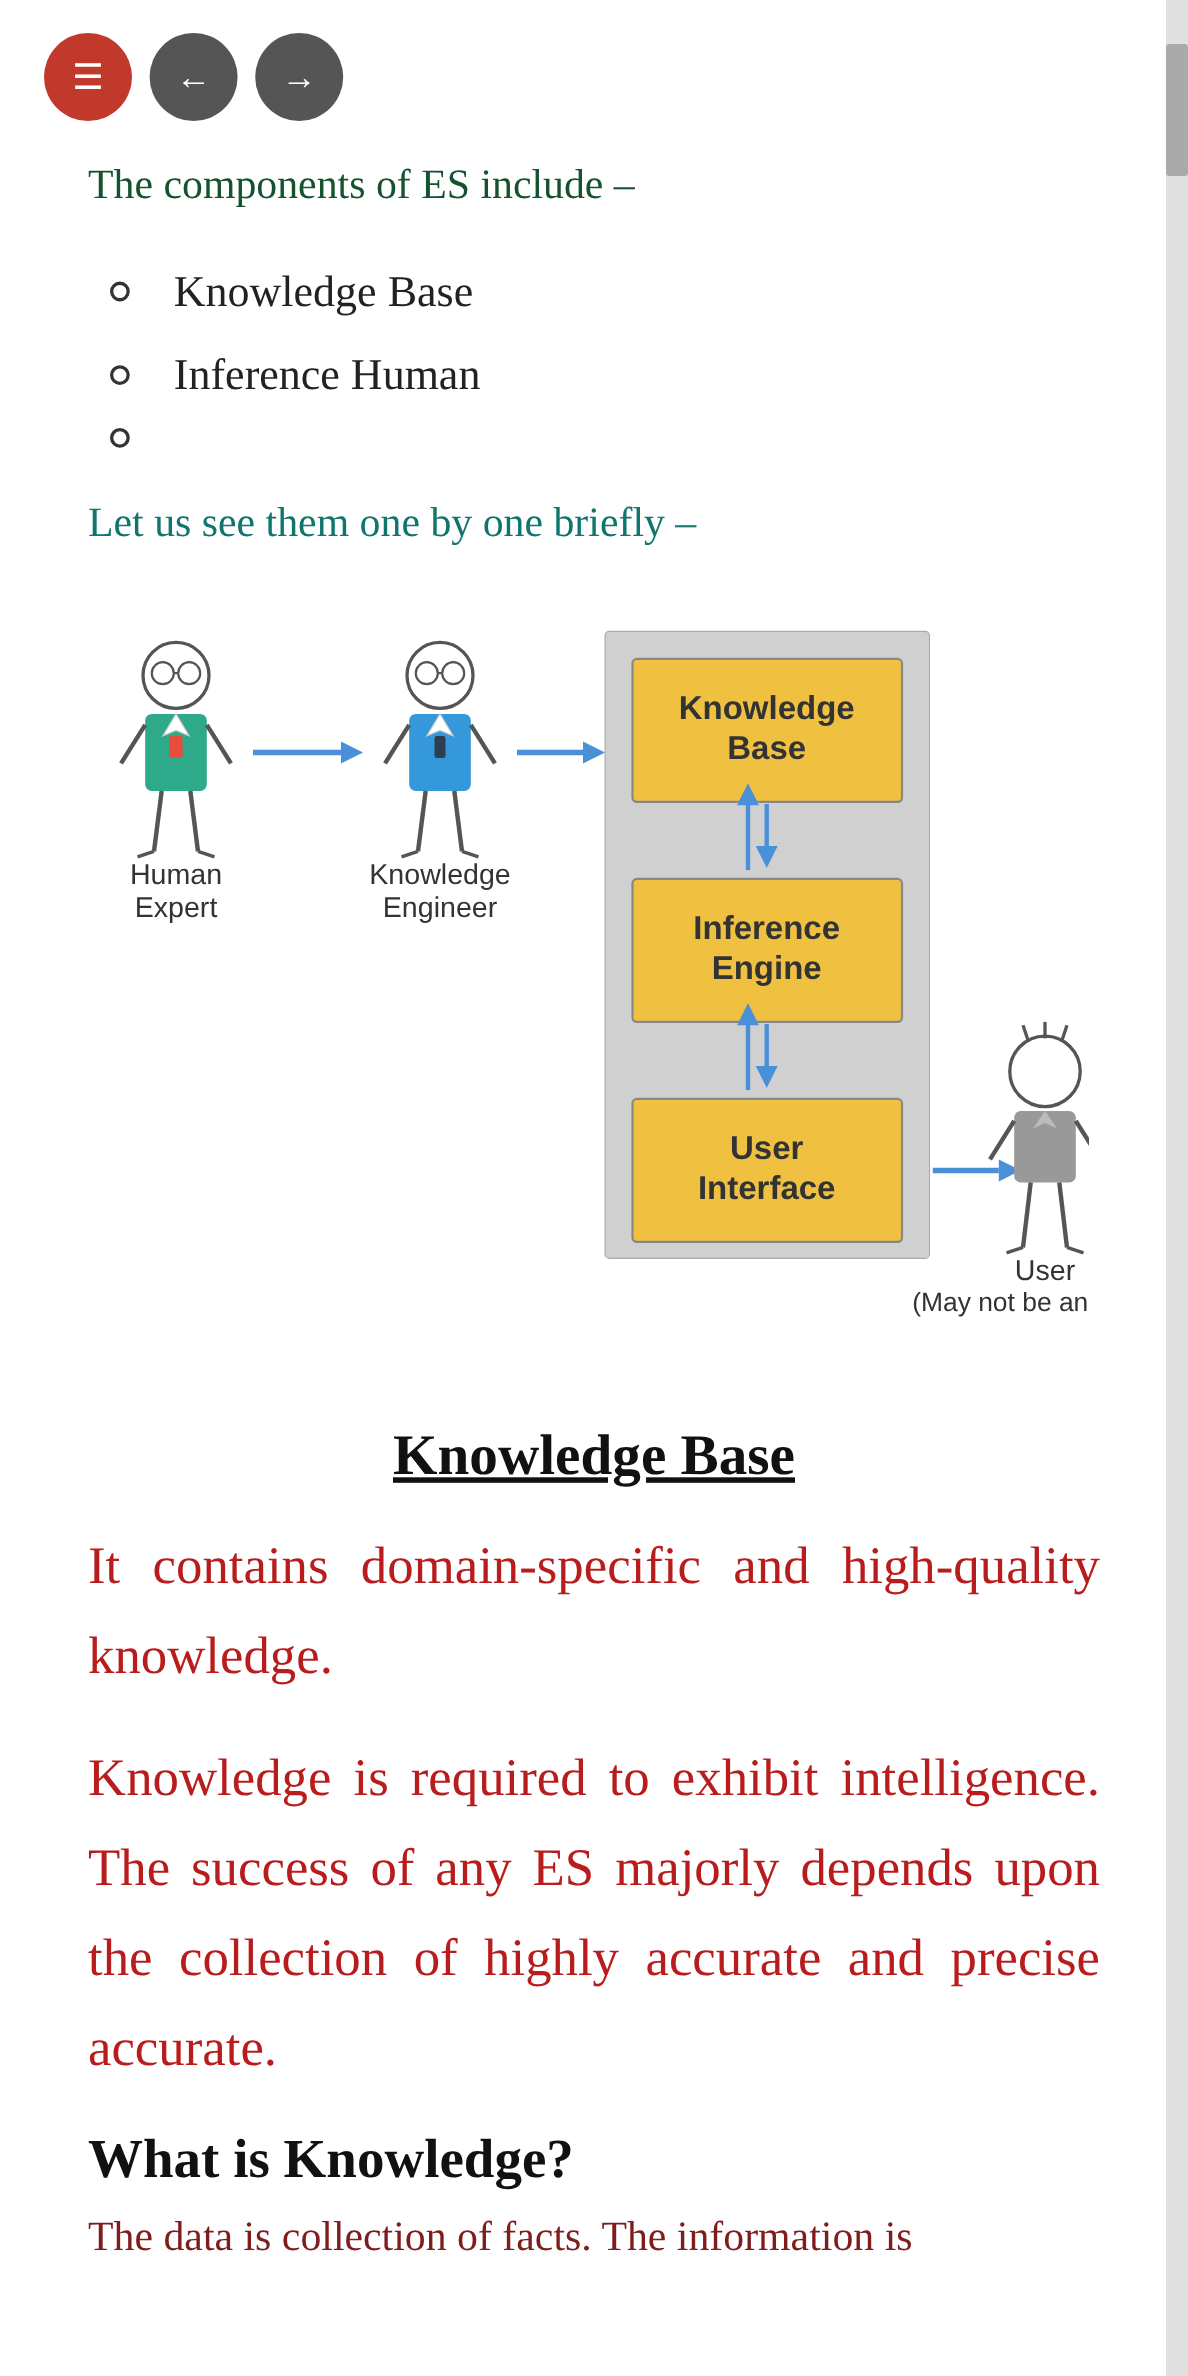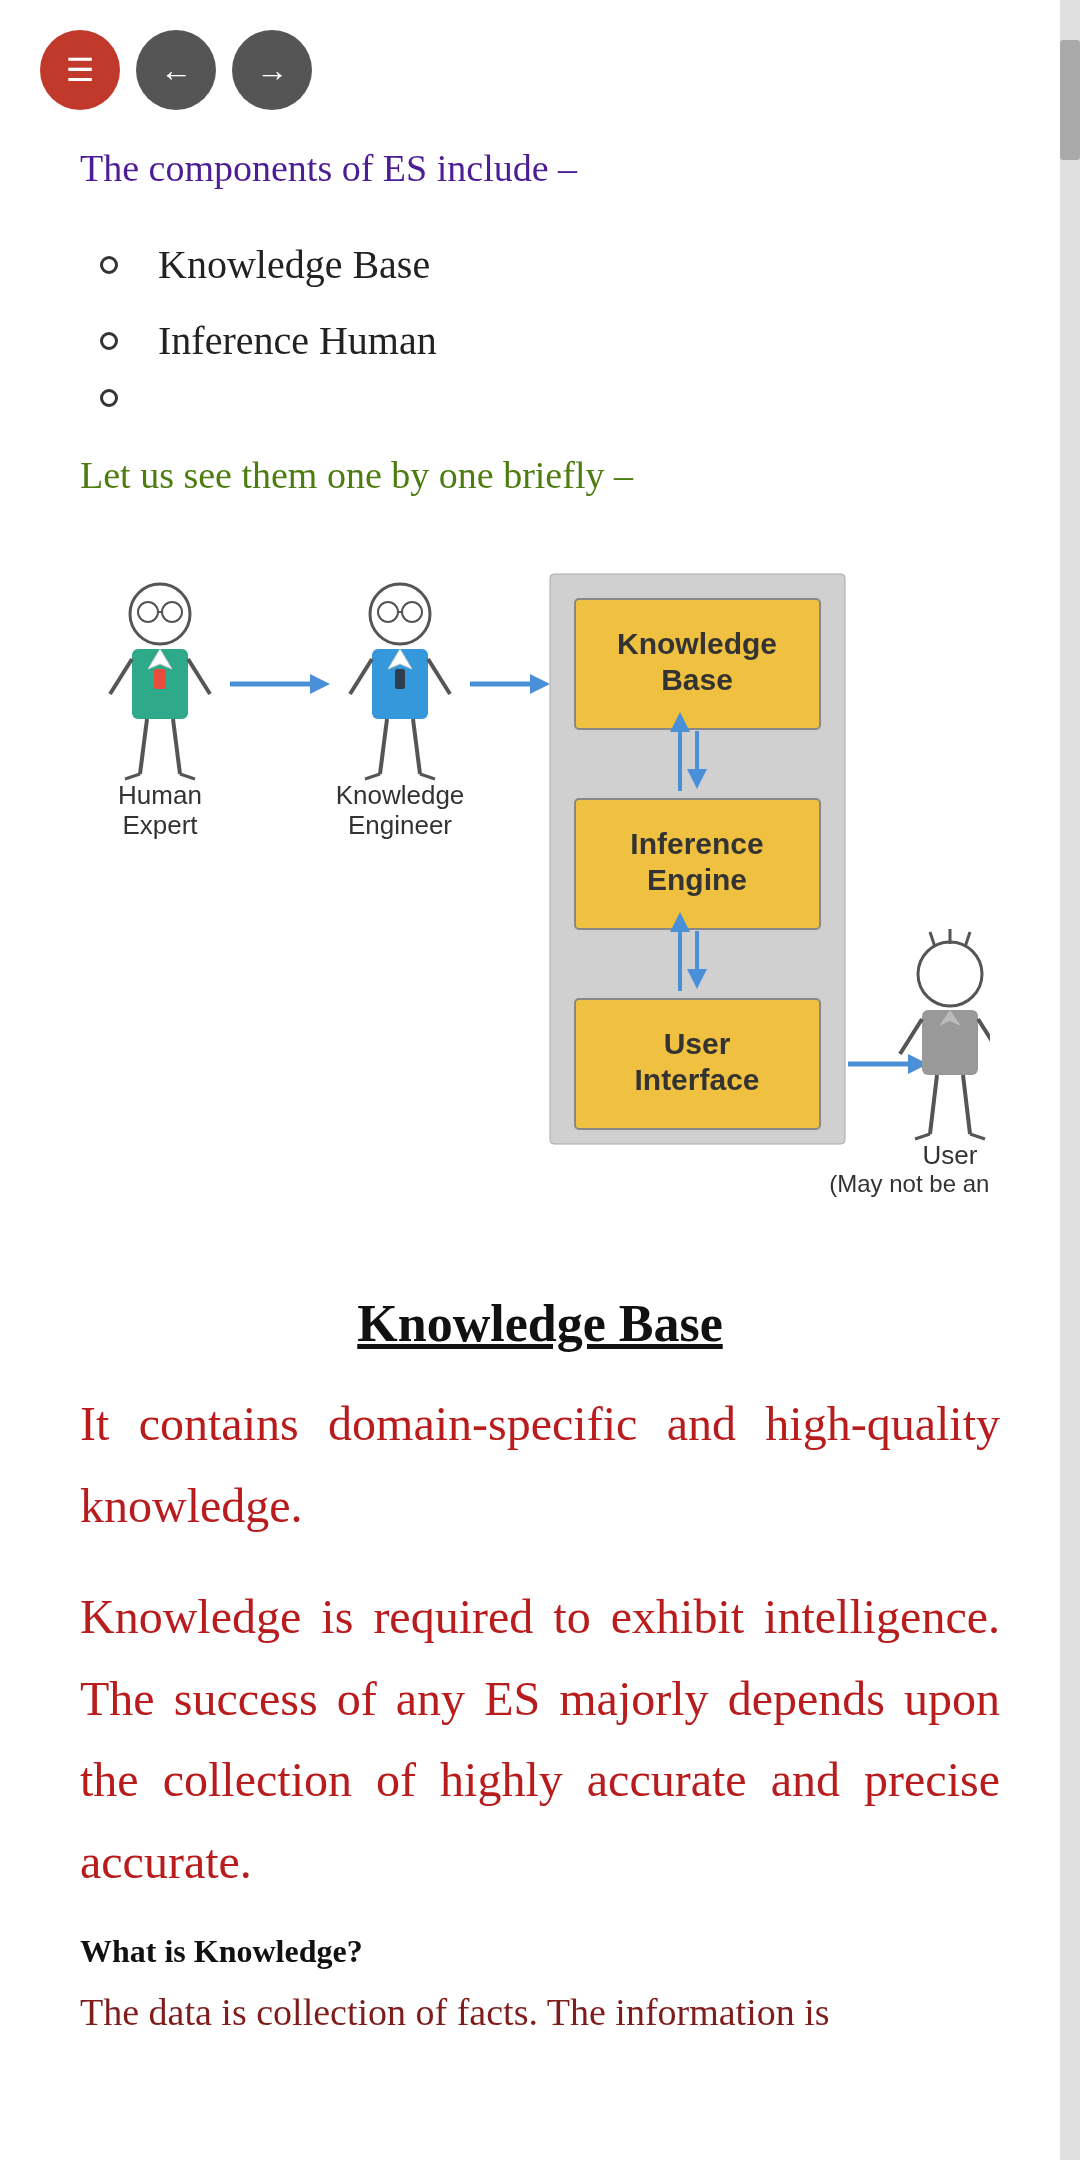--- a/index.html
+++ b/index.html
@@ -47,21 +47,21 @@
     .nav-btn-forward {
       background-color: #555555;
     }
 
     .content-area {
       padding: 10px 80px 60px 80px;
     }
 
     .intro-text {
       font-size: 38px;
-      color: #4c1d95;
+      color: #14532d;
       margin-bottom: 40px;
       line-height: 1.5;
     }
 
     .bullet-list {
       list-style: none;
       margin-bottom: 40px;
       padding-left: 20px;
     }
 
@@ -79,21 +79,21 @@
       height: 18px;
       border-radius: 50%;
       border: 3px solid #333;
       background: transparent;
       margin-right: 40px;
       flex-shrink: 0;
     }
 
     .see-text {
       font-size: 38px;
-      color: #4d7c0f;
+      color: #0f766e;
       margin-bottom: 50px;
       line-height: 1.5;
     }
 
     .diagram-container {
       display: flex;
       justify-content: center;
       margin: 30px 0 60px 0;
       padding: 0 10px;
     }
@@ -110,21 +110,21 @@
 
     .body-text {
       font-size: 48px;
       color: #b91c1c;
       line-height: 1.7;
       text-align: justify;
       margin-bottom: 30px;
     }
 
     .what-is-knowledge {
-      font-size: 32px;
+      font-size: 50px;
       font-weight: bold;
       color: #111;
       margin-top: 10px;
       margin-bottom: 10px;
     }
 
     .fading-text {
       font-size: 38px;
       color: #7f1d1d;
       line-height: 1.7;

